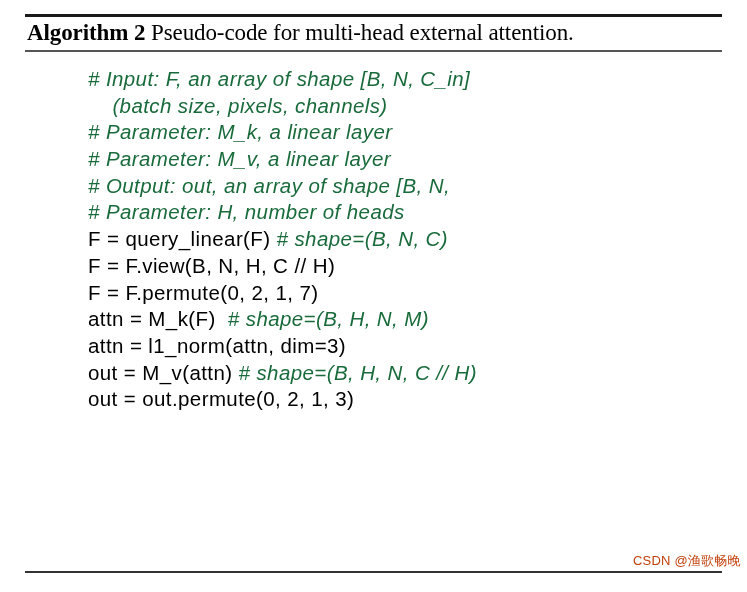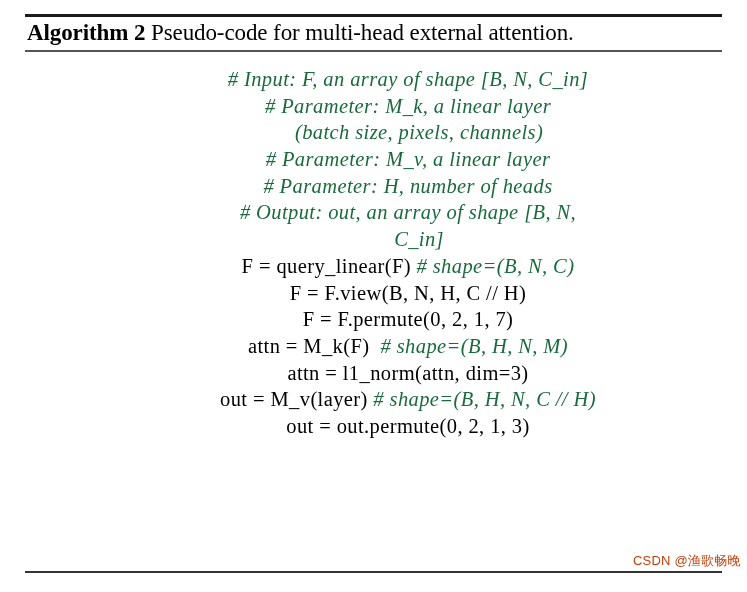--- a/index.html
+++ b/index.html
@@ -66,28 +66,27 @@
   }
 
   .code-block {
     position: absolute;
     left: 63px;
     top: 66px;
     width: 640px;
   }
 
   .code-line {
-    font-family: Liberation Serif, serif;
+    font-family: Liberation Sans, sans-serif;
     font-size: 20.5px;
     line-height: 26.7px;
     white-space: pre;
     color: #000000;
     letter-spacing: 0.4px;
     height: 26.7px;
-    text-align: center;
   }
 
   .cmt {
     color: #1a6b3c;
     font-style: italic;
   }
 
   .watermark {
     position: absolute;
     left: 608px;
@@ -107,32 +106,31 @@
   <div class="rule-top"></div>
 
   <div class="caption">
     <span class="algo-label">Algorithm 2</span><span class="algo-title"> Pseudo-code for multi-head external attention.</span>
   </div>
 
   <div class="rule-mid"></div>
 
   <div class="code-block">
       <div class="code-line"><span class="cmt"># Input: F, an array of shape [B, N, C_in]</span></div>
+      <div class="code-line"><span>    </span><span class="cmt">(batch size, pixels, channels)</span></div>
       <div class="code-line"><span class="cmt"># Parameter: M_k, a linear layer</span></div>
-      <div class="code-line"><span>    </span><span class="cmt">(batch size, pixels, channels)</span></div>
       <div class="code-line"><span class="cmt"># Parameter: M_v, a linear layer</span></div>
+      <div class="code-line"><span class="cmt"># Output: out, an array of shape [B, N,</span></div>
       <div class="code-line"><span class="cmt"># Parameter: H, number of heads</span></div>
-      <div class="code-line"><span class="cmt"># Output: out, an array of shape [B, N,</span></div>
-      <div class="code-line"><span>    </span><span class="cmt">C_in]</span></div>
       <div class="code-line"><span>F = query_linear(F) </span><span class="cmt"># shape=(B, N, C)</span></div>
       <div class="code-line"><span>F = F.view(B, N, H, C // H)</span></div>
       <div class="code-line"><span>F = F.permute(0, 2, 1, 7)</span></div>
       <div class="code-line"><span>attn = M_k(F)  </span><span class="cmt"># shape=(B, H, N, M)</span></div>
       <div class="code-line"><span>attn = l1_norm(attn, dim=3)</span></div>
-      <div class="code-line"><span>out = M_v(layer) </span><span class="cmt"># shape=(B, H, N, C // H)</span></div>
+      <div class="code-line"><span>out = M_v(attn) </span><span class="cmt"># shape=(B, H, N, C // H)</span></div>
       <div class="code-line"><span>out = out.permute(0, 2, 1, 3)</span></div>
     </div>
 
   <div class="rule-bottom"></div>
 
   <div class="watermark">CSDN @渔歌畅晚</div>
 
 </div>
 
 </body></html>

